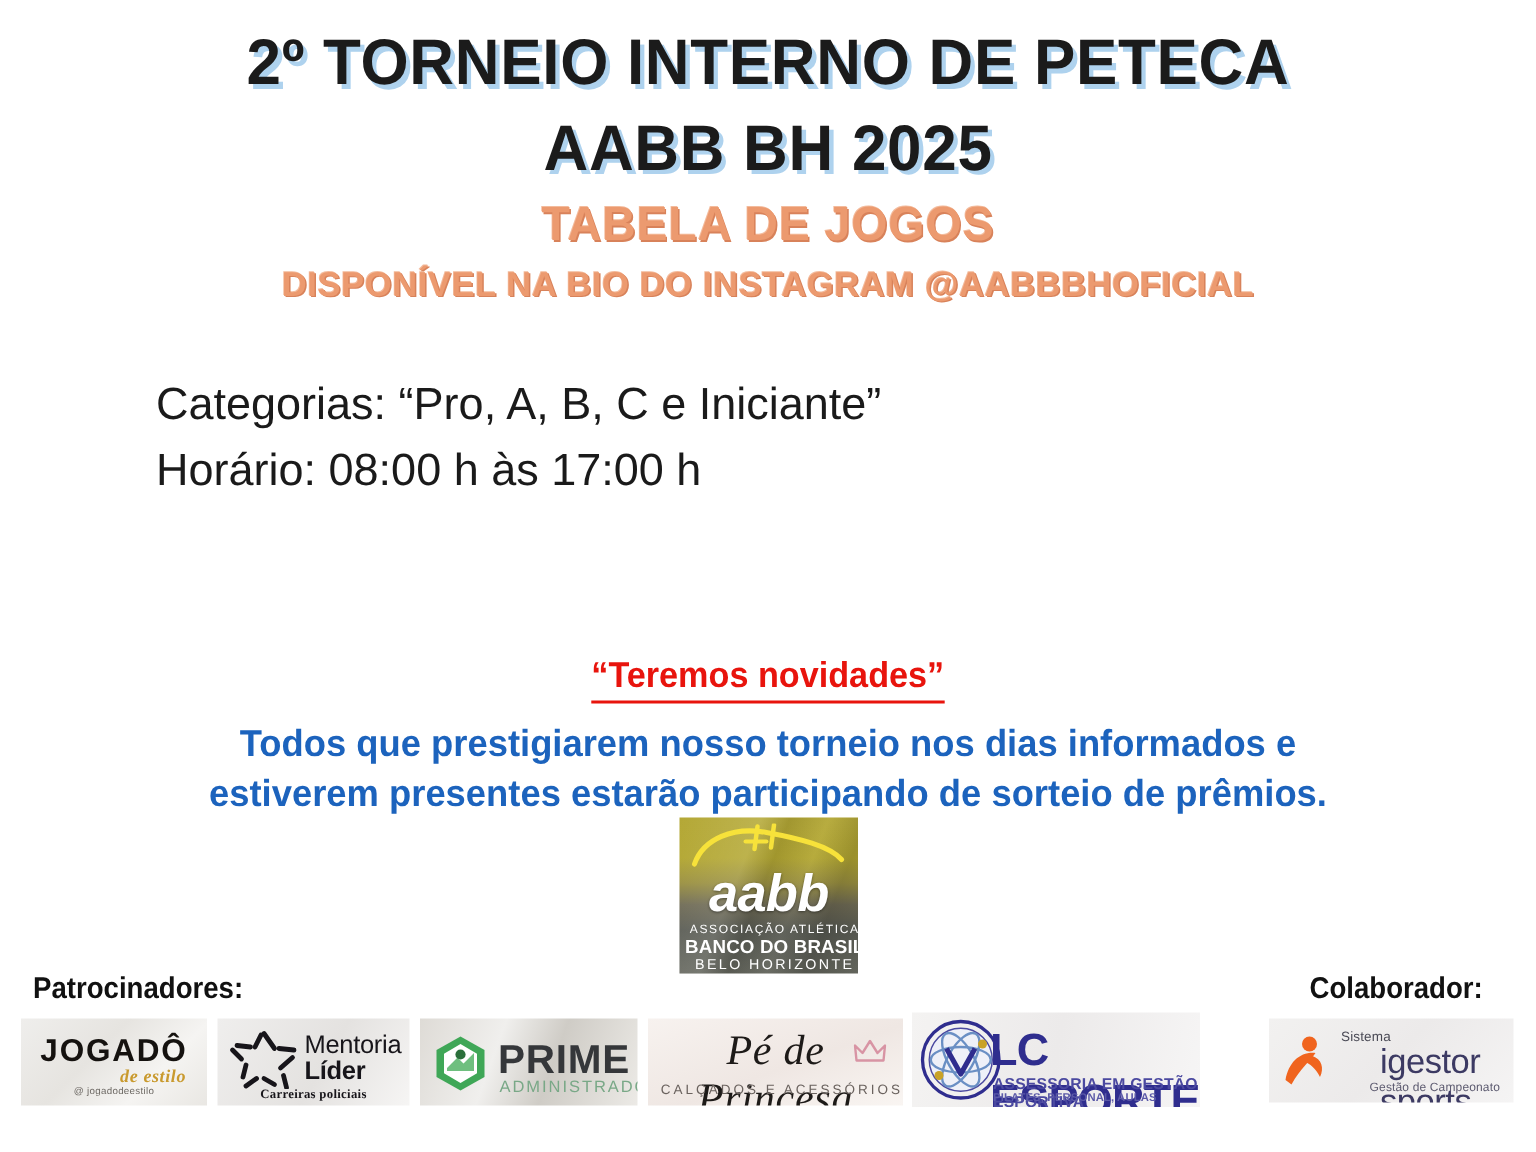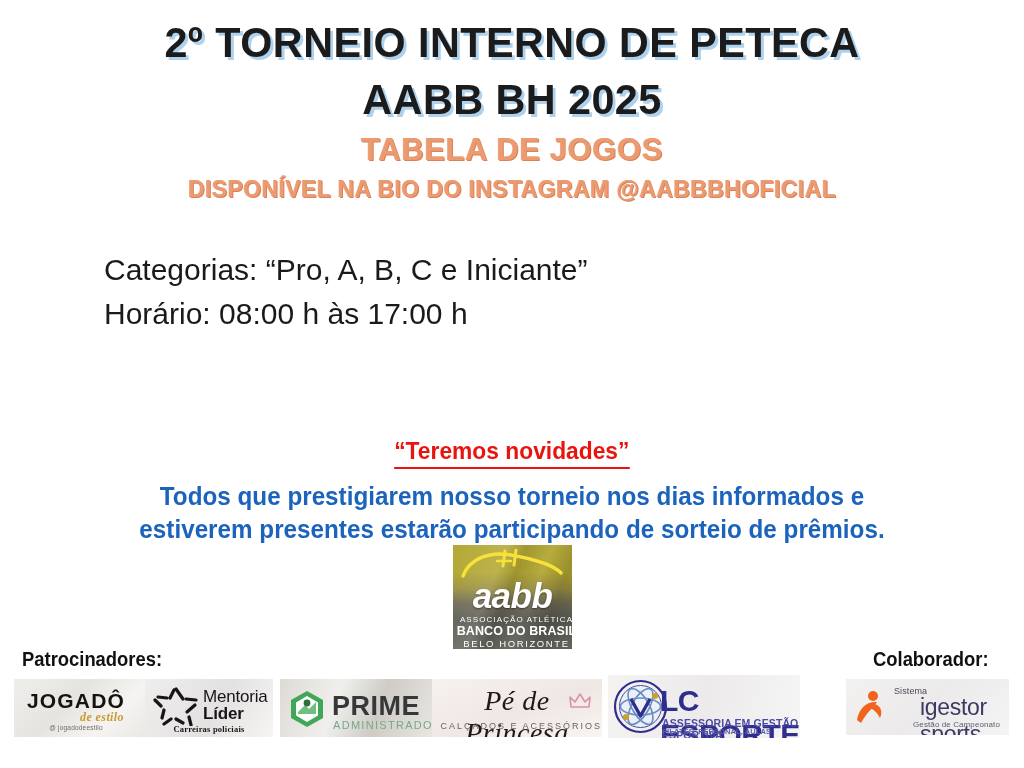--- a/index.html
+++ b/index.html
@@ -182,21 +182,21 @@
   #label-colaborador { top: 647px; left: 873px; }
 
   .logo-card {
     position: absolute;
     overflow: hidden;
     background: #f3f1ef;
   }
 
   
   #logo-jogado { top: 679px; left: 14px; width: 124px; height: 58px;
-      background: linear-gradient(135deg,#efeeec 0%,#e6e4e0 40%,#f5f4f2 70%,#e9e7e3 100%); padding-left: 12px; }
+      background: linear-gradient(135deg,#efeeec 0%,#e6e4e0 40%,#f5f4f2 70%,#e9e7e3 100%); }
   #logo-jogado .jg-word {
     position: absolute; top: 10px; left: 0; width: 124px; text-align: center;
     font-family: "Liberation Sans", sans-serif; font-weight: bold; font-size: 21px;
     letter-spacing: 1.2px; color: #15120f;
   }
   #logo-jogado .jg-sub {
     position: absolute; top: 31px; left: 0; width: 124px; text-align: right;
     padding-right: 14px; box-sizing: border-box;
     font-family: "Liberation Serif", serif; font-style: italic; font-weight: bold;
     font-size: 12px; color: #c99a2e; letter-spacing: 0.4px;
@@ -222,21 +222,21 @@
     color: #17151a; letter-spacing: -0.2px;
   }
   #logo-mentoria .mt-sub {
     position: absolute; top: 45px; left: 0; width: 128px; text-align: center;
     font-family: Liberation Serif, serif; font-weight: bold; font-size: 8.5px;
     color: #17151a; letter-spacing: 0.2px;
   }
 
   
   #logo-prime { top: 679px; left: 280px; width: 145px; height: 58px;
-      background: linear-gradient(110deg,#dedbd6 0%,#f0efed 35%,#cfccc6 60%,#eceae6 100%); padding-left: 17px; }
+      background: linear-gradient(110deg,#dedbd6 0%,#f0efed 35%,#cfccc6 60%,#eceae6 100%); }
   #logo-prime .pr-hex { position: absolute; top: 11px; left: 8px; width: 38px; height: 38px; }
   #logo-prime .pr-word {
     position: absolute; top: 12px; left: 52px;
     font-family: "Liberation Sans", sans-serif; font-weight: bold; font-size: 27px;
     color: #35373a; letter-spacing: 0.5px;
   }
   #logo-prime .pr-sub {
     position: absolute; top: 40px; left: 53px;
     font-family: "Liberation Sans", sans-serif; font-weight: normal; font-size: 11px;
     color: #79a887; letter-spacing: 1.3px;

